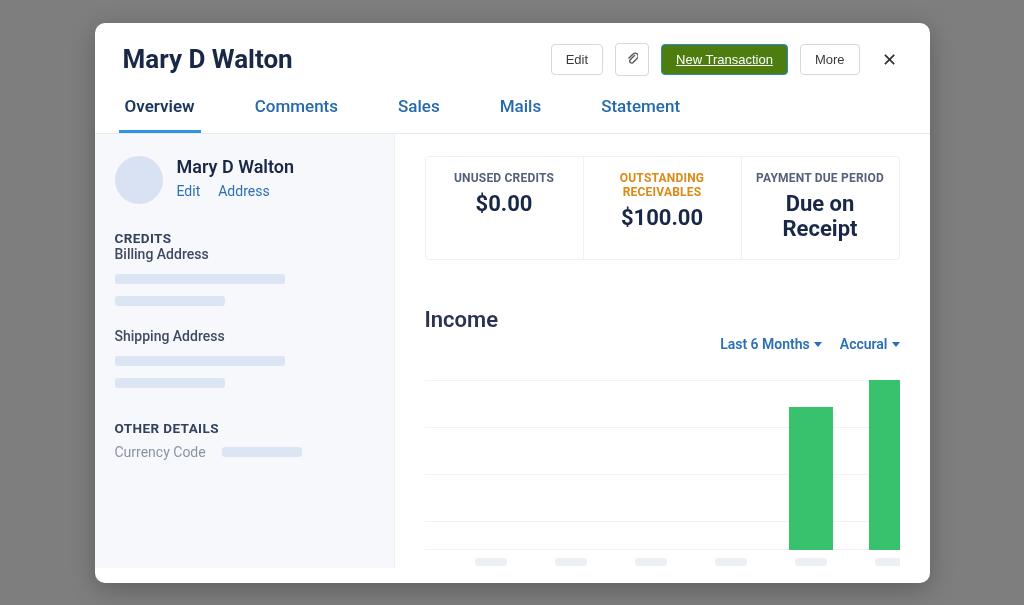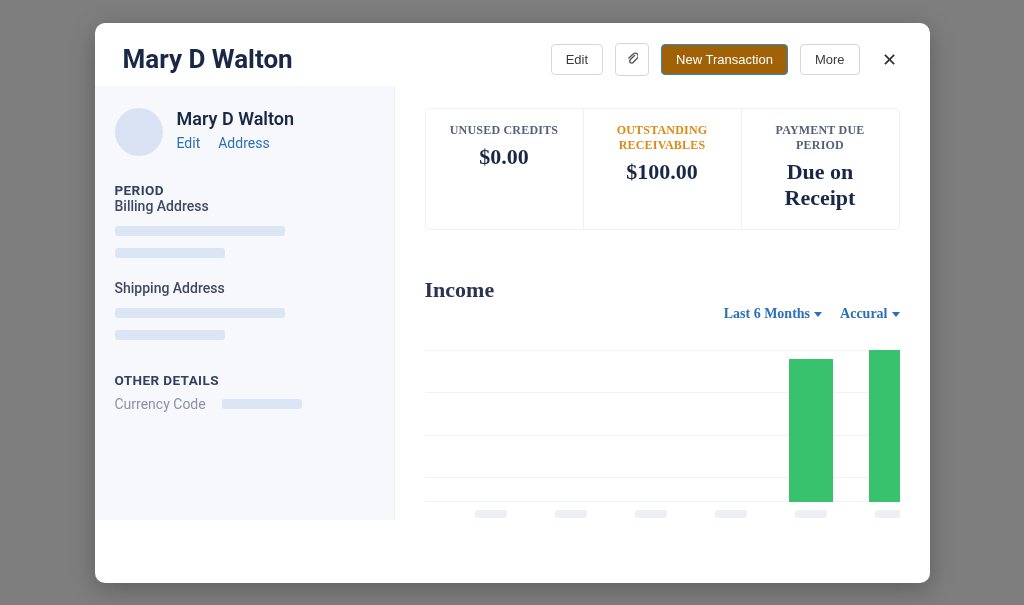--- a/index.html
+++ b/index.html
@@ -39,23 +39,24 @@
     padding: 7px 14px;
     border-radius: 4px;
     cursor: pointer;
     border: 1px solid #d7d7dc;
     background: #fff;
     color: #3b3b3b;
     font-weight: 500;
   }
   .btn.icon-only { padding: 7px 10px; }
   .btn.primary {
-    background: #a16207;
+    background: #4d7c0f;
     color: #fff;
     border-color: #2a86cd;
+    text-decoration: underline;
   }
   .close-x {
     width: 24px; height: 24px;
     font-size: 18px;
     display:flex;align-items:center;justify-content:center;
     cursor: pointer;
     color: #333;
     margin-left: 6px;
   }
   .tabs {
@@ -134,21 +135,20 @@
   }
   .ph-long { width: 170px; }
   .ph-med  { width: 110px; }
   .ph-short{ width: 80px; }
   .other-sub { font-size:14px; color:#8a92a5; margin-top:8px; display:flex; align-items:center; gap:16px;}
   .main {
     flex: 1;
     padding: 22px 30px 0 30px;
     display: flex;
     flex-direction: column;
-    font-family: Liberation Serif, serif;
   }
   .stat-row {
     display: flex;
     border: 1px solid #eef0f3;
     border-radius: 4px;
   }
   .stat {
     flex: 1;
     text-align: center;
     padding: 14px 10px 18px 10px;
@@ -248,37 +248,44 @@
           <path d="M9 4l-4.5 4.5a2 2 0 102.8 2.8L11 7.5A3 3 0 106.8 3.3L2.5 7.6"></path>
         </svg>
     </button>
     <button class="btn primary">New Transaction</button>
     <button class="btn">More</button>
     <div class="close-x">
       <span>✕</span>
     </div>
   </div>
 
+  <div class="tabs">
+    <div class="tab active">Overview</div>
+    <div class="tab">Comments</div>
+    <div class="tab">Sales</div>
+    <div class="tab">Mails</div>
+    <div class="tab">Statement</div>
+  </div>
 
   <div class="body">
     <div class="sidebar">
 
       <div class="profile">
         <div class="avatar"></div>
         <div>
           <div class="profile-name">Mary D Walton</div>
           <div class="profile-links">
             <span>Edit</span>
             <span>Address</span>
           </div>
         </div>
       </div>
 
       <div>
-        <div class="section-heading">PERIOD</div>
+        <div class="section-heading">CREDITS</div>
         <div class="sub-label">Billing Address</div>
         <div class="placeholder ph-long"></div>
         <div class="placeholder ph-med"></div>
 
         <div class="sub-label" style="margin-top:22px">Shipping Address</div>
         <div class="placeholder ph-long"></div>
         <div class="placeholder ph-med"></div>
       </div>
 
       <div style="margin-top:6px">

